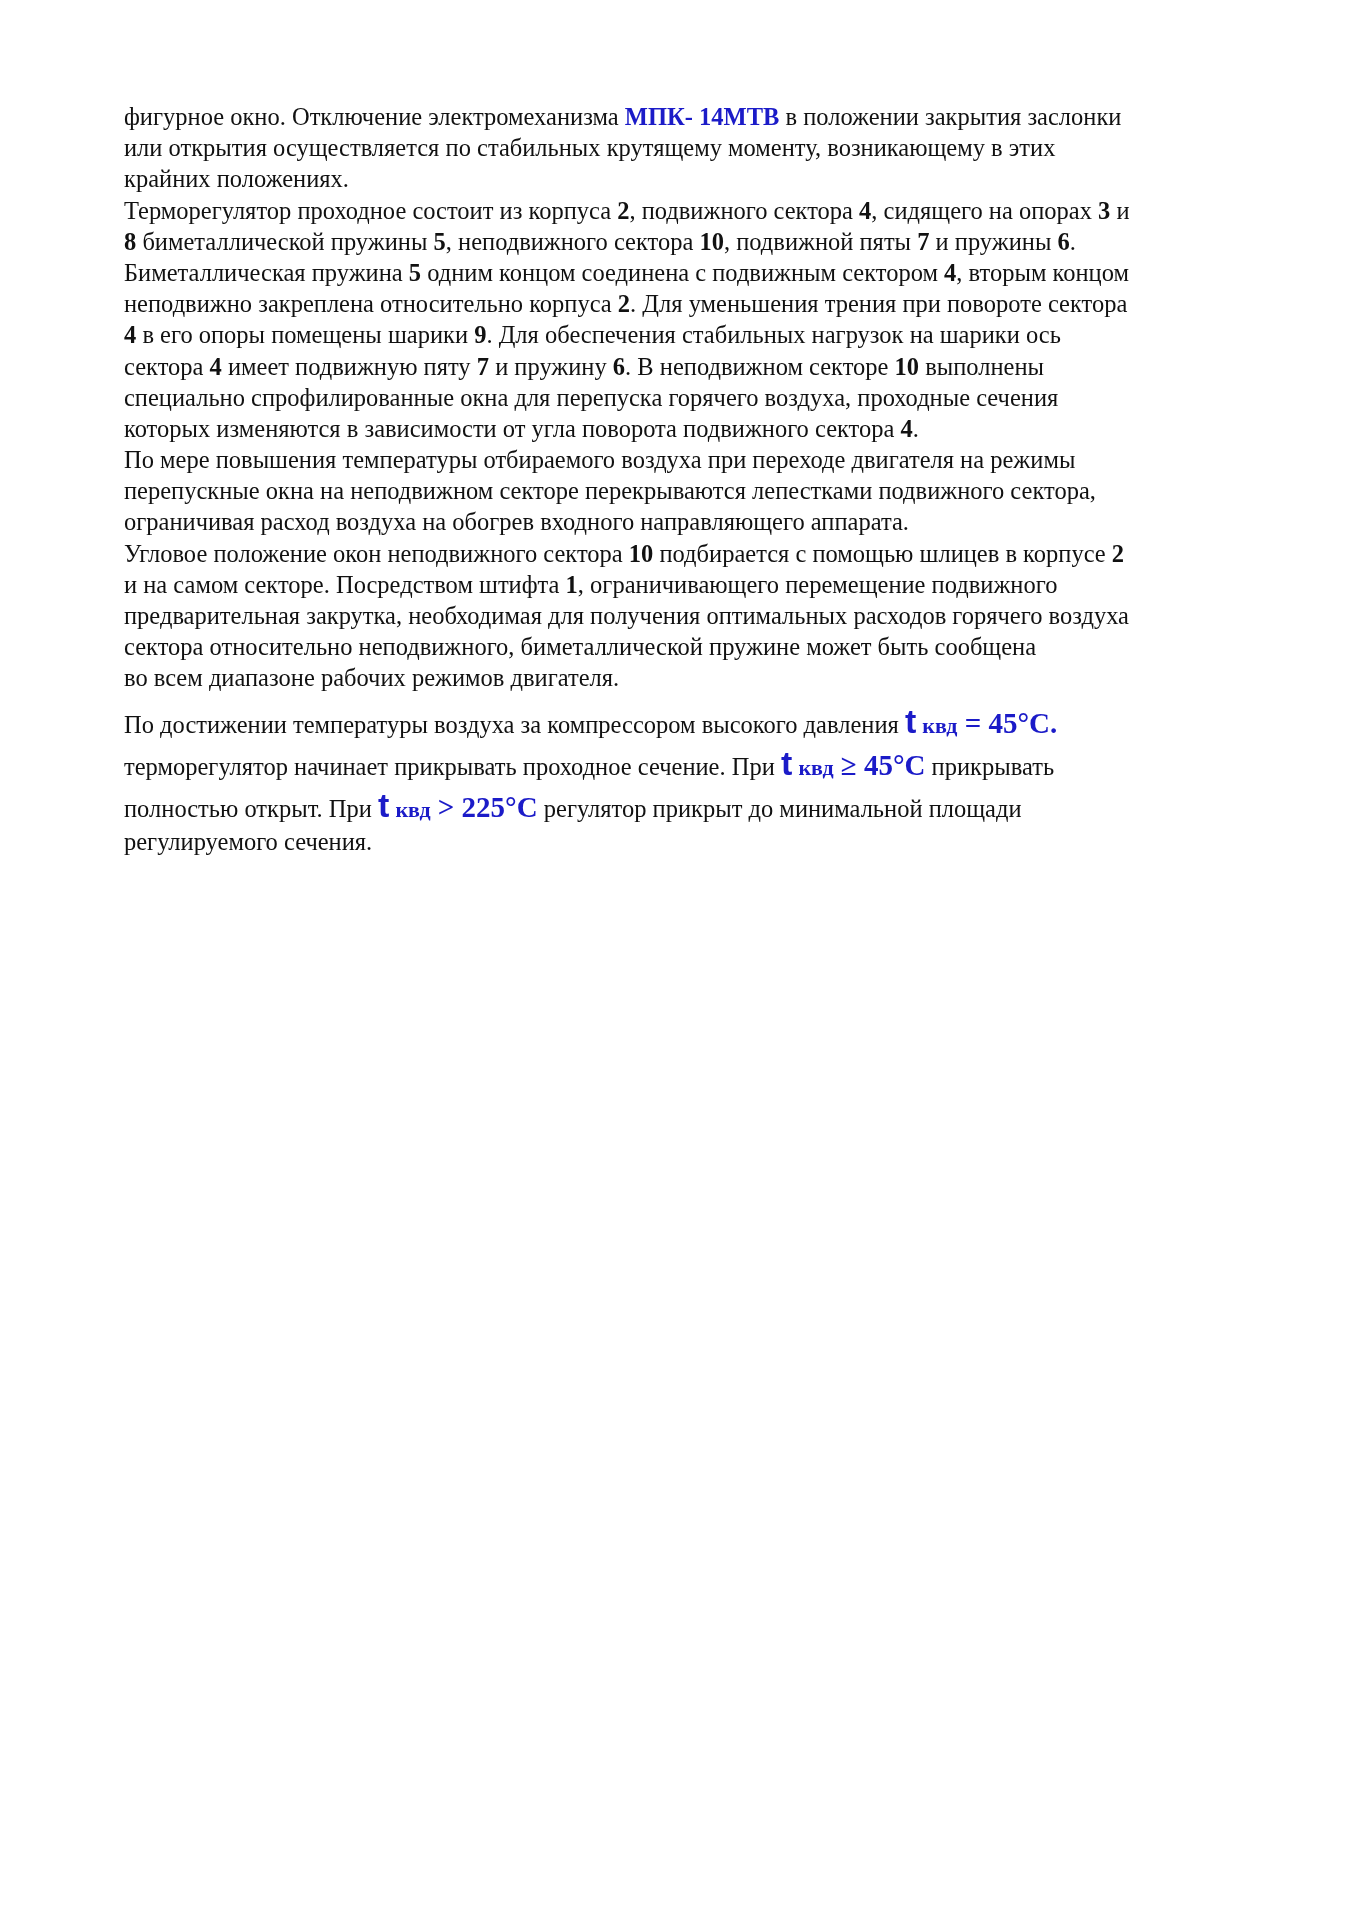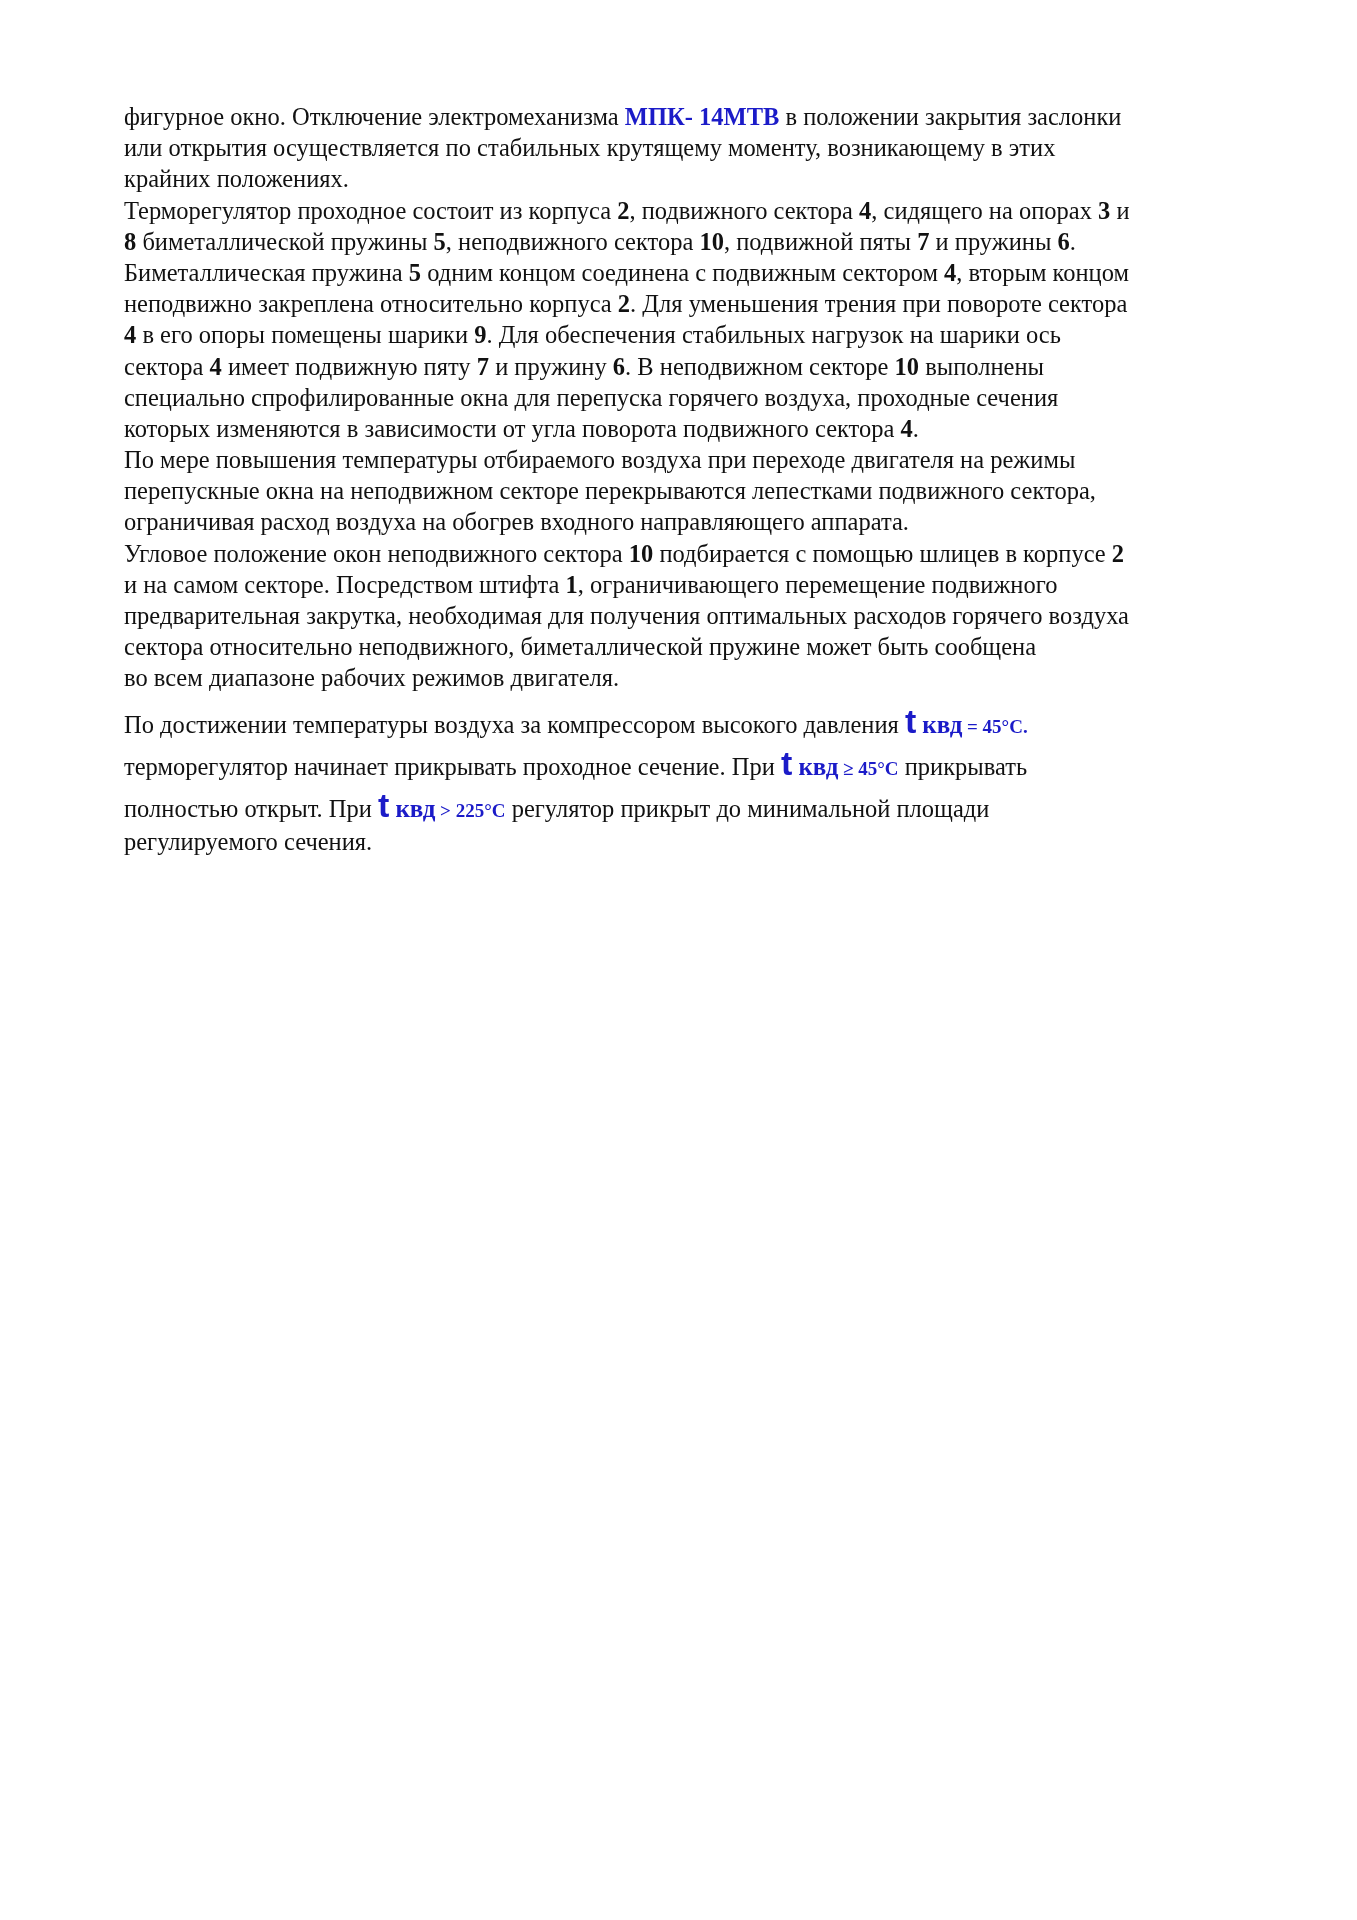--- a/index.html
+++ b/index.html
@@ -8,22 +8,22 @@
     position: absolute; left: 124px; top: 93px; width: 1150px;
     font-family: "Liberation Serif", "DejaVu Serif", serif;
     font-size: 24.5px; line-height: 31.2px; color: #111111; margin-top: 8px;
   }
   .line { display: block; white-space: nowrap; height: 31.2px; }
   .b { font-weight: bold; }
   .blue { color: #1b1bc8; font-weight: bold; }
   .gap { height: 6px; }
   .tline { display: block; white-space: nowrap; height: 42px; line-height: 42px; }
   .tsym { font-family: "Liberation Sans", "DejaVu Sans", sans-serif; font-size: 34px; font-weight: bold; color: #1b1bc8; }
-  .tsub { color: #1b1bc8; font-weight: bold; font-size: 25px; }
-  .tval { color: #1b1bc8; font-weight: bold; font-size: 19px; }
+  .tsub { color: #1b1bc8; font-weight: bold; font-size: 22px; }
+  .tval { color: #1b1bc8; font-weight: bold; font-size: 29px; }
 </style>
 </head>
 <body>
 
 <div class="page">
 
   <div>
     <span class="line"><span>фигурное окно. Отключение электромеханизма </span><span class="blue">МПК- 14МТВ</span><span> в положении закрытия заслонки</span></span>
     <span class="line">или открытия осуществляется по стабильных крутящему моменту, возникающему в этих</span>
     <span class="line">крайних положениях.</span>

